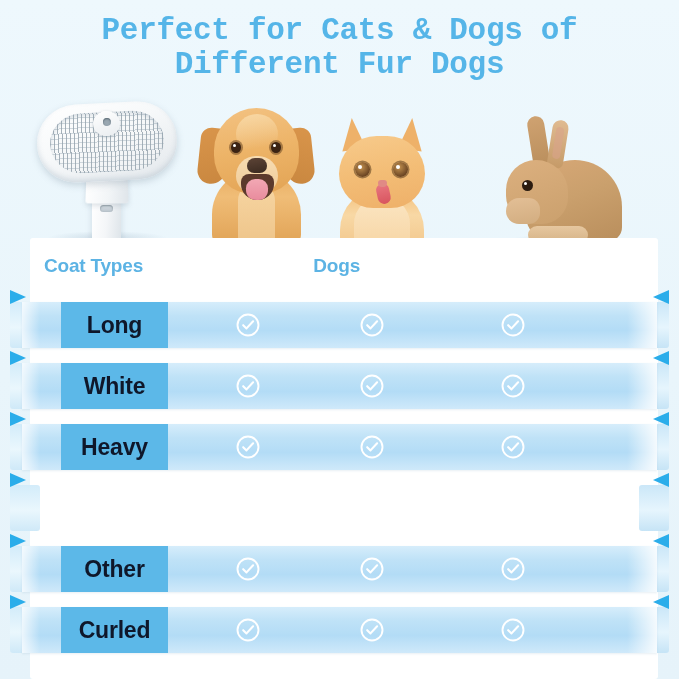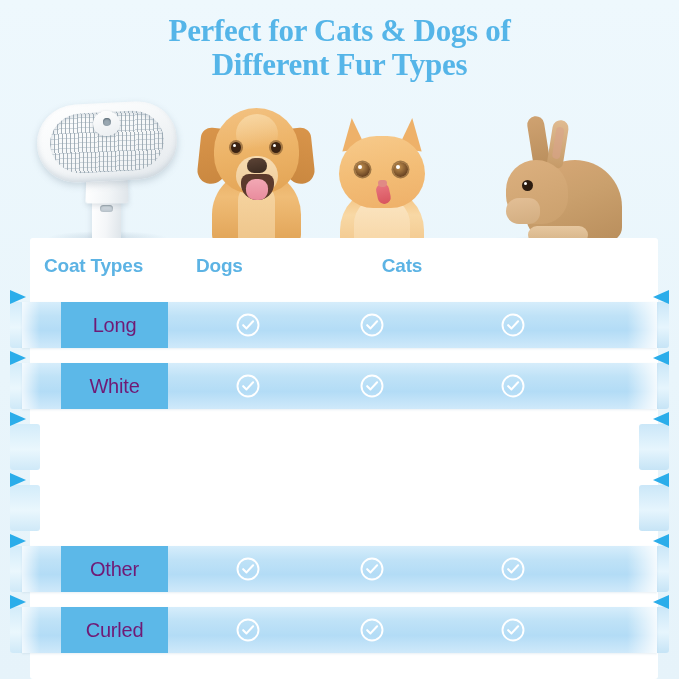--- a/index.html
+++ b/index.html
@@ -26,21 +26,21 @@
   
   .title-block {
     position: absolute;
     left: 0;
     top: 14px;
     width: 679px;
     text-align: center;
   }
   .title-line {
     display: block;
-    font-family: Liberation Serif, serif;
+    font-family: Liberation Mono, monospace;
     font-weight: bold;
     font-size: 31px;
     line-height: 34px;
     letter-spacing: -0.3px;
     color: #55b5e8;
   }
 
   
   .hero {
     position: absolute;
@@ -500,21 +500,21 @@
   .th {
     position: absolute;
     font-size: 19px;
     font-weight: bold;
     color: #5cb3e4;
     letter-spacing: -0.2px;
     white-space: nowrap;
     line-height: 36px;
   }
   .th.coat   { left: 14px;  }
-  .th.dogs   { left: 166px; width: 164px; text-align: left; }
+  .th.dogs   { left: 166px; width: 164px; text-align: right; }
   .th.cats   { left: 290px; width: 164px; text-align: center; }
   .th.other  { left: 396px; width: 234px; text-align: center; }
 
   
   .rows {
     position: absolute;
     left: 0;
     top: 290px;
     width: 679px;
     height: 380px;
@@ -602,23 +602,23 @@
     top: 0;
     width: 107px;
     height: 46px;
     background: #5cb8e8;
     display: flex;
     align-items: center;
     justify-content: center;
     z-index: 2;
   }
   .chip-label {
-    font-size: 20px;
-    font-weight: normal;
-    color: #701a75;
+    font-size: 23px;
+    font-weight: bold;
+    color: #0f172a;
     letter-spacing: -0.2px;
     line-height: 1;
   }
 
   .check-cell {
     position: absolute;
     top: 0;
     height: 46px;
     display: flex;
     align-items: center;
@@ -644,21 +644,21 @@
     white-space: nowrap;
   }
 </style>
 </head>
 <body>
 
 <div id="page">
 
   <div class="title-block">
     <span class="title-line">Perfect for Cats &amp; Dogs of</span>
-    <span class="title-line">Different Fur Types</span>
+    <span class="title-line">Different Fur Dogs</span>
   </div>
 
   <div class="hero">
 
     <div class="brush">
       <div class="brush-shadow"></div>
       <div class="brush-handle">
         <div class="brush-btn"></div>
       </div>
       <div class="brush-neck"></div>
@@ -713,21 +713,20 @@
       <div class="rab-foot"></div>
       <span class="sr">Tan rabbit sitting in profile</span>
     </div>
 
   </div>
 
   <div class="card">
     <div class="table-header">
       <div class="th coat">Coat Types</div>
       <div class="th dogs">Dogs</div>
-      <div class="th cats">Cats</div>
     </div>
   </div>
 
   <div class="rows" id="rows-container">
       <div class="ribbon-row" style="top: 0px;">
         <div class="tail left">
           <div class="tail-strip"></div>
           <div class="notch"></div>
         </div>
         <div class="tail right">
@@ -793,20 +792,43 @@
       </div>
       <div class="ribbon-row" style="top: 122px;">
         <div class="tail left">
           <div class="tail-strip"></div>
           <div class="notch"></div>
         </div>
         <div class="tail right">
           <div class="tail-strip"></div>
           <div class="notch"></div>
         </div>
+        <div class="banner">
+          <div class="chip">
+            <span class="chip-label">Heavy</span>
+          </div>
+          <div class="check-cell c0">
+            <svg class="check-icon" viewBox="0 0 26 26">
+              <circle cx="13" cy="13" r="10.5" fill="none" stroke="#ffffff" stroke-width="1.9"></circle>
+              <path d="M8.2 13.2 L11.5 16.4 L18.1 9.3" fill="none" stroke="#ffffff" stroke-width="2.1" stroke-linecap="round" stroke-linejoin="round"></path>
+            </svg>
+          </div>
+          <div class="check-cell c1">
+            <svg class="check-icon" viewBox="0 0 26 26">
+              <circle cx="13" cy="13" r="10.5" fill="none" stroke="#ffffff" stroke-width="1.9"></circle>
+              <path d="M8.2 13.2 L11.5 16.4 L18.1 9.3" fill="none" stroke="#ffffff" stroke-width="2.1" stroke-linecap="round" stroke-linejoin="round"></path>
+            </svg>
+          </div>
+          <div class="check-cell c2">
+            <svg class="check-icon" viewBox="0 0 26 26">
+              <circle cx="13" cy="13" r="10.5" fill="none" stroke="#ffffff" stroke-width="1.9"></circle>
+              <path d="M8.2 13.2 L11.5 16.4 L18.1 9.3" fill="none" stroke="#ffffff" stroke-width="2.1" stroke-linecap="round" stroke-linejoin="round"></path>
+            </svg>
+          </div>
+        </div>
       </div>
       <div class="ribbon-row" style="top: 183px;">
         <div class="tail left">
           <div class="tail-strip"></div>
           <div class="notch"></div>
         </div>
         <div class="tail right">
           <div class="tail-strip"></div>
           <div class="notch"></div>
         </div>

